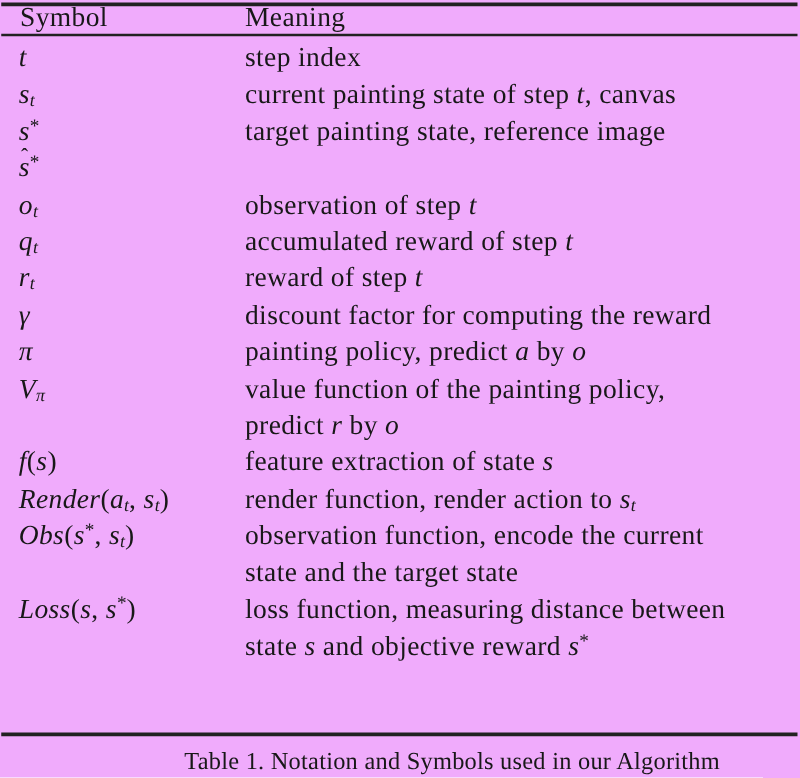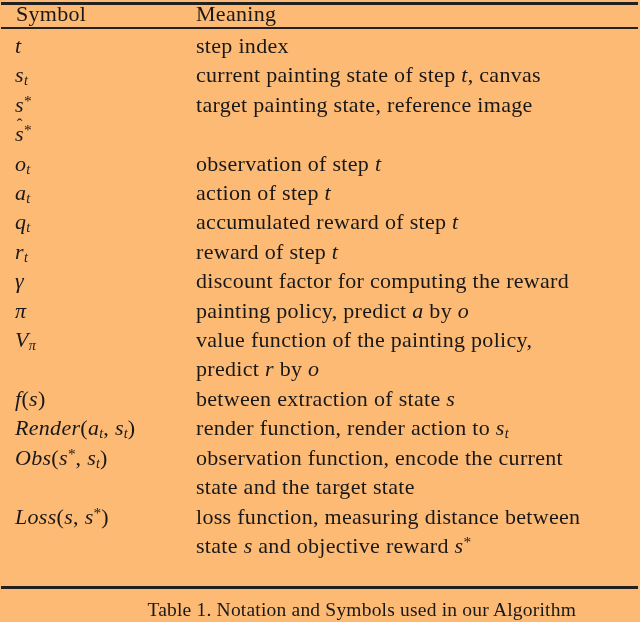--- a/index.html
+++ b/index.html
@@ -1,20 +1,20 @@
 <!DOCTYPE html>
 <html><head>
 <meta charset="utf-8">
 <style>
   html, body { margin: 0; padding: 0; background: #ffffff; }
   .page {
     position: relative;
     width: 640px;
     height: 622px;
-    background: #fdba74;
+    background: #f0abfc;
     overflow: hidden;
     color: #181818;
     font-family: "Liberation Serif", "DejaVu Serif", serif;
   }
   .rule {
     position: absolute;
     left: 1px;
     width: 637px;
     background: #212121;
   }
@@ -141,28 +141,20 @@
       <div class="row">
         <div class="sym-cell">
           <div class="line"><span class="seg-it">o</span><span class="seg-sub">t</span></div>
         </div>
         <div class="meaning-cell">
           <div class="line"><span class="seg-rm">observation of step </span><span class="seg-it">t</span></div>
         </div>
       </div>
       <div class="row">
         <div class="sym-cell">
-          <div class="line"><span class="seg-it">a</span><span class="seg-sub">t</span></div>
-        </div>
-        <div class="meaning-cell">
-          <div class="line"><span class="seg-rm">action of step </span><span class="seg-it">t</span></div>
-        </div>
-      </div>
-      <div class="row">
-        <div class="sym-cell">
           <div class="line"><span class="seg-it">q</span><span class="seg-sub">t</span></div>
         </div>
         <div class="meaning-cell">
           <div class="line"><span class="seg-rm">accumulated reward of step </span><span class="seg-it">t</span></div>
         </div>
       </div>
       <div class="row">
         <div class="sym-cell">
           <div class="line"><span class="seg-it">r</span><span class="seg-sub">t</span></div>
         </div>
@@ -193,21 +185,21 @@
         <div class="meaning-cell">
           <div class="line"><span class="seg-rm">value function of the painting policy,</span></div>
           <div class="line"><span class="seg-rm">predict </span><span class="seg-it">r</span><span class="seg-rm"> by </span><span class="seg-it">o</span></div>
         </div>
       </div>
       <div class="row">
         <div class="sym-cell">
           <div class="line"><span class="seg-it">f</span><span class="seg-rm">(</span><span class="seg-it">s</span><span class="seg-rm">)</span></div>
         </div>
         <div class="meaning-cell">
-          <div class="line"><span class="seg-rm">between extraction of state </span><span class="seg-it">s</span></div>
+          <div class="line"><span class="seg-rm">feature extraction of state </span><span class="seg-it">s</span></div>
         </div>
       </div>
       <div class="row">
         <div class="sym-cell">
           <div class="line"><span class="seg-it">Render</span><span class="seg-rm">(</span><span class="seg-it">a</span><span class="seg-sub">t</span><span class="seg-rm">, </span><span class="seg-it">s</span><span class="seg-sub">t</span><span class="seg-rm">)</span></div>
         </div>
         <div class="meaning-cell">
           <div class="line"><span class="seg-rm">render function, render action to </span><span class="seg-it">s</span><span class="seg-sub">t</span></div>
         </div>
       </div>

